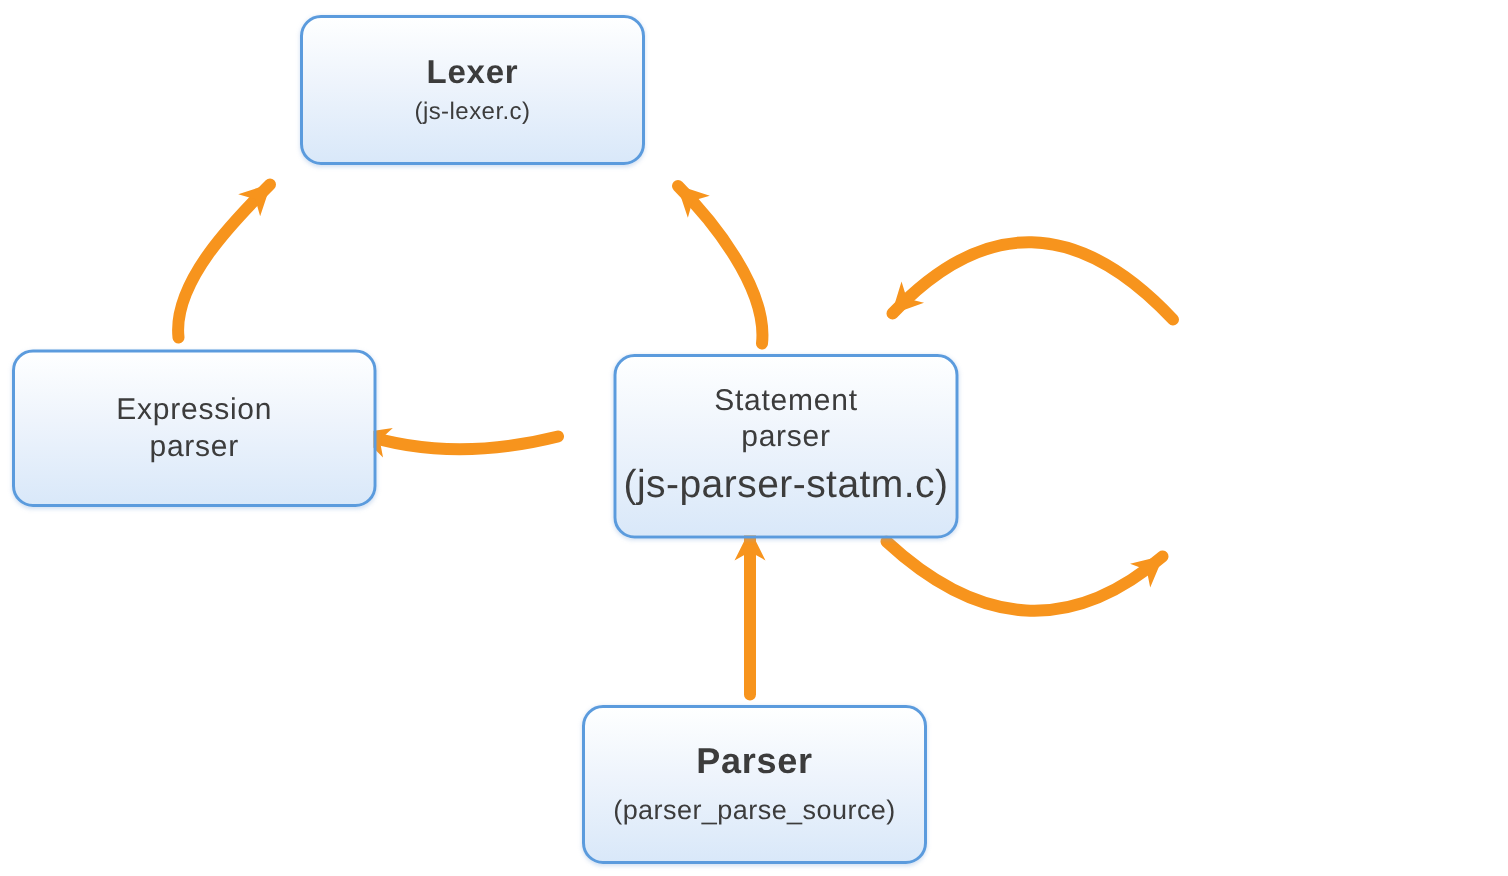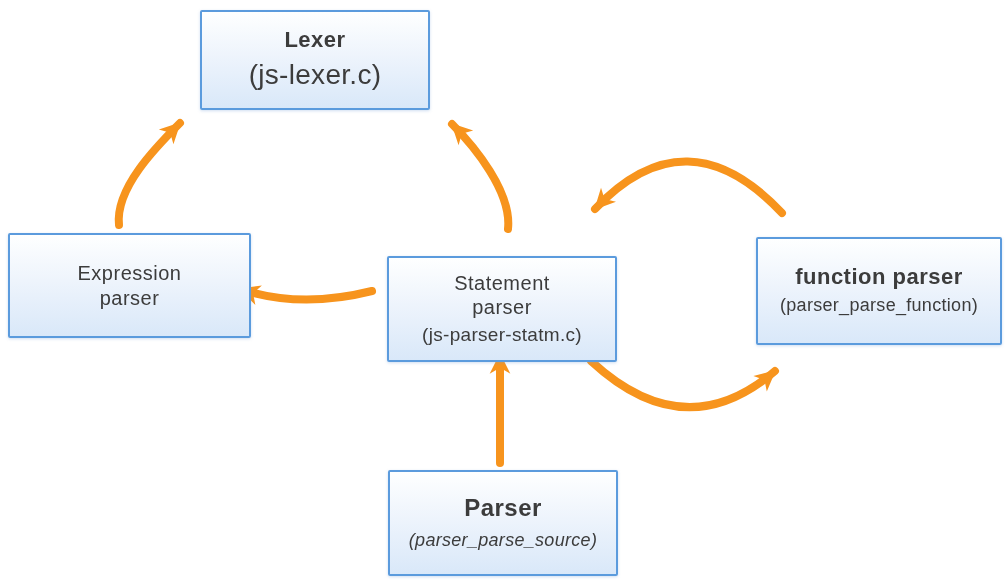--- a/index.html
+++ b/index.html
@@ -19,21 +19,21 @@
     position: absolute;
     left: 0; top: 0;
     width: 1005px;
     height: 584px;
     pointer-events: none;
   }
   .node {
     position: absolute;
     box-sizing: border-box;
     border: 2px solid #5b9bdd;
-    border-radius: 2px;
+    border-radius: 14px;
     background: linear-gradient(to bottom, #feffff 0%, #eef4fc 45%, #d9e8f9 100%);
     box-shadow: 0 1px 3px rgba(120, 160, 215, 0.35);
     display: flex;
     flex-direction: column;
     align-items: center;
     justify-content: center;
     text-align: center;
     color: #3c3c3c;
   }
   .node .title {
@@ -46,28 +46,28 @@
     font-size: 22px;
   }
   .node .subtitle {
     font-size: 18px;
     line-height: 1.35;
     letter-spacing: 0.3px;
     margin-top: 2px;
   }
   #node-lexer        { left: 200px; top: 10px;  width: 230px; height: 100px; }
   #node-expression   { left: 8px;   top: 233px; width: 243px; height: 105px; }
-  #node-statement    { left: 387px; top: 236px; width: 230px; height: 106px; margin-top: 20px; }
+  #node-statement    { left: 409px; top: 236px; width: 230px; height: 123px; }
   #node-function     { left: 756px; top: 237px; width: 246px; height: 108px; }
   #node-parser       { left: 388px; top: 470px; width: 230px; height: 106px; }
-  #node-lexer .subtitle      { font-size: 28px; }
+  #node-lexer .subtitle      { font-size: 16px; }
   #node-expression .subtitle { font-size: 19px; }
-  #node-statement .subtitle  { font-size: 19px; }
+  #node-statement .subtitle  { font-size: 26px; }
   #node-parser .title        { font-size: 24px; }
-  #node-parser .subtitle     { margin-top: 6px; font-style: italic; }
+  #node-parser .subtitle     { margin-top: 6px; }
 </style>
 </head>
 <body>
 
 <div class="stage">
 
   <svg class="edges" viewBox="0 0 1005 584" xmlns="http://www.w3.org/2000/svg">
     <defs>
       <marker id="ah" viewBox="0 0 12 12" refX="10.5" refY="6" markerWidth="3.1" markerHeight="3.1" orient="auto" markerUnits="strokeWidth">
         <path d="M1,1 L11,6 L1,11 L3.8,6 Z" fill="#f7941d"></path>
@@ -92,23 +92,19 @@
     <div class="title">Expression</div>
     <div class="title">parser</div>
   </div>
 
   <div class="node" id="node-statement">
     <div class="title">Statement</div>
     <div class="title">parser</div>
     <div class="subtitle">(js-parser-statm.c)</div>
   </div>
 
-  <div class="node" id="node-function">
-    <div class="title bold">function parser</div>
-    <div class="subtitle">(parser_parse_function)</div>
-  </div>
 
   <div class="node" id="node-parser">
     <div class="title bold">Parser</div>
     <div class="subtitle">(parser_parse_source)</div>
   </div>
 
 </div>
 
 </body></html>

